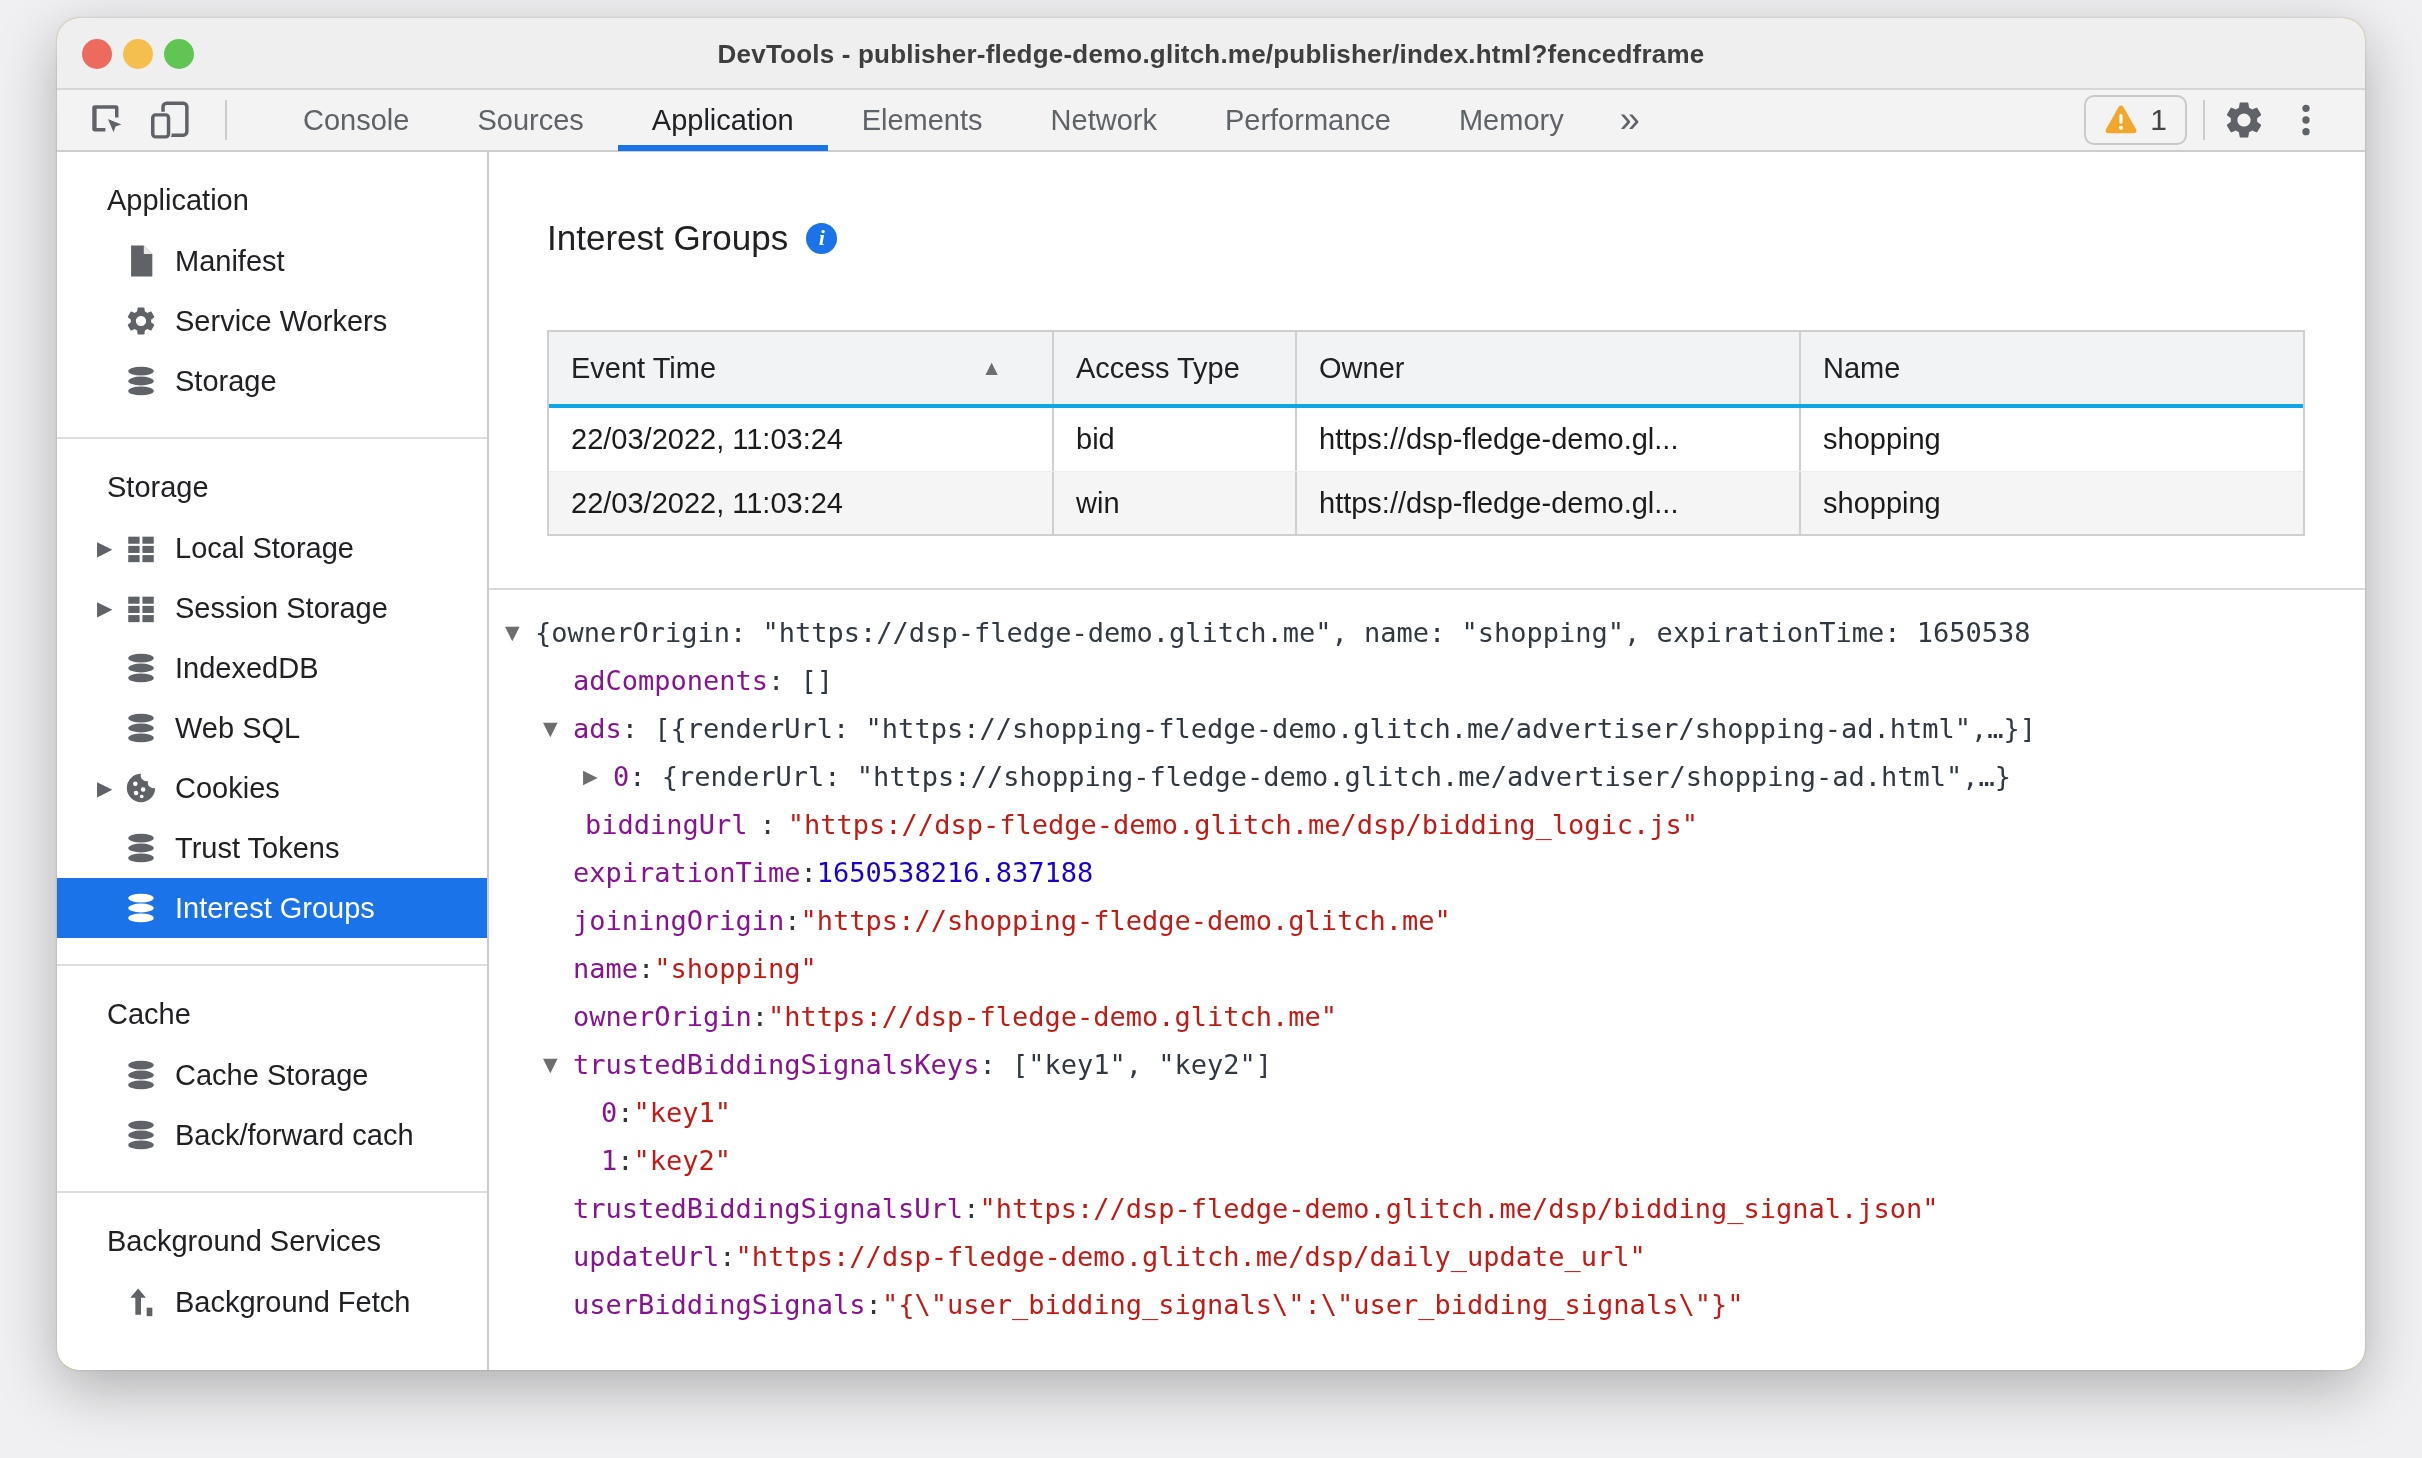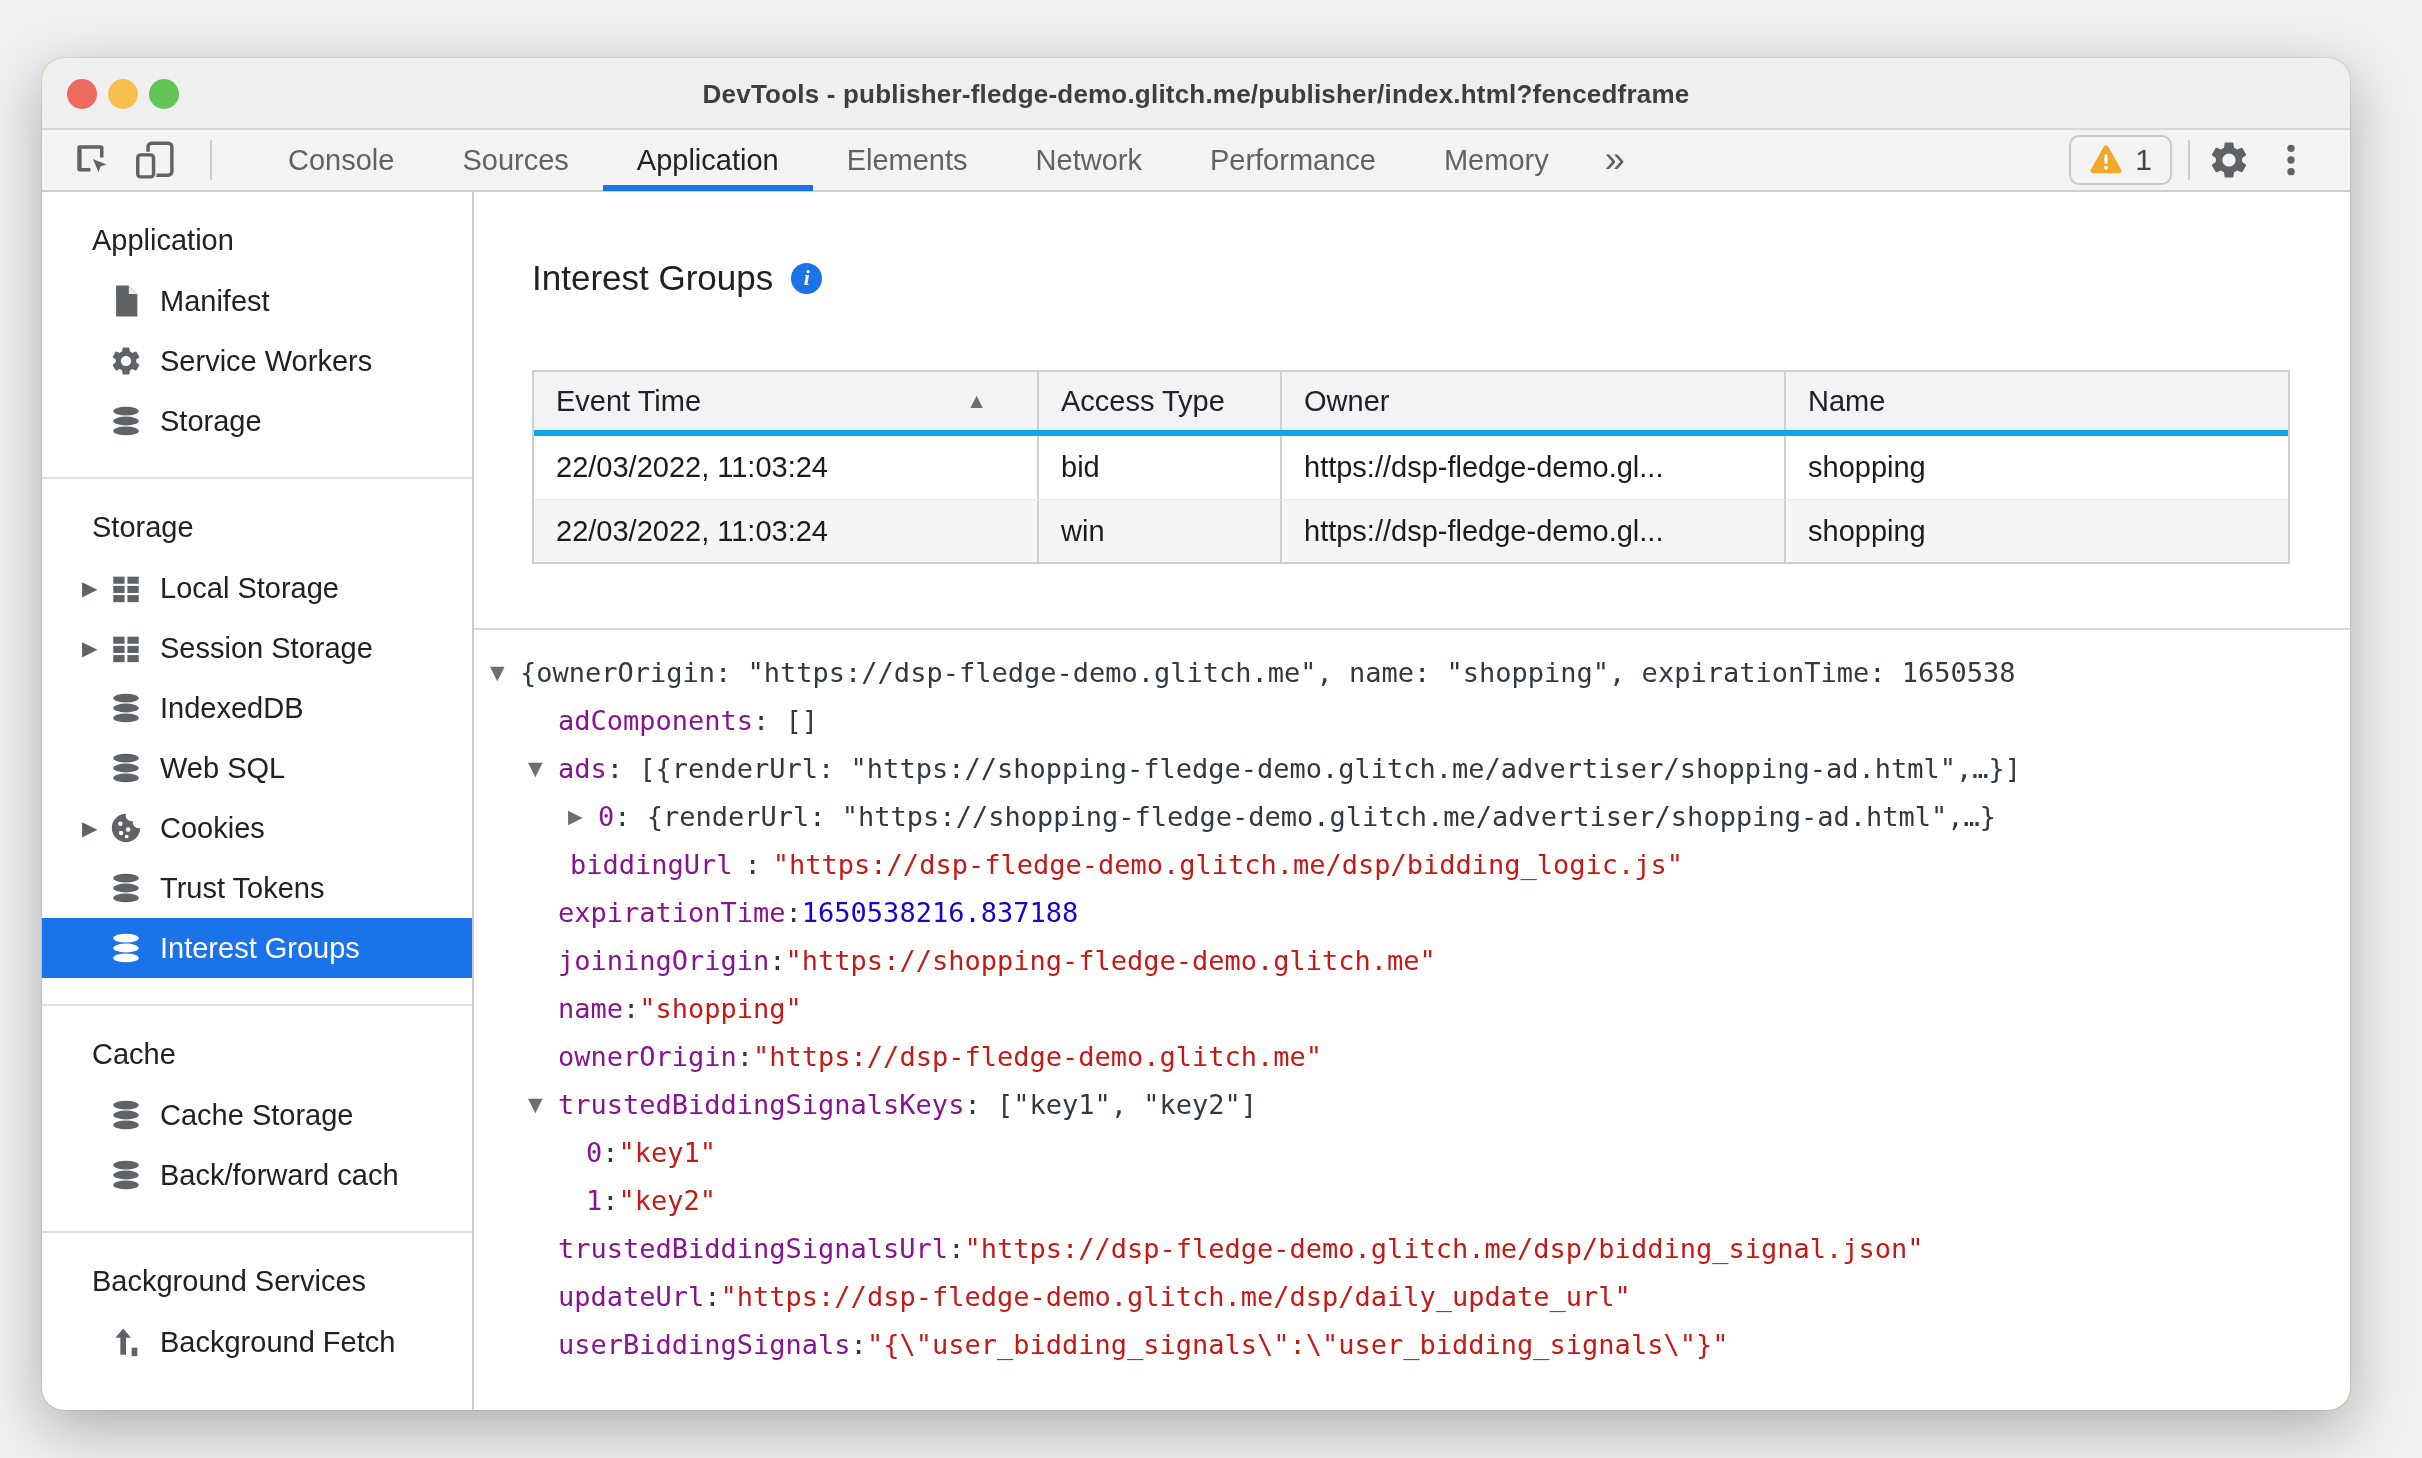--- a/index.html
+++ b/index.html
@@ -4,25 +4,25 @@
 <style>
   * { margin:0; padding:0; box-sizing:border-box; }
   html,body { width:2422px; height:1458px; }
   body {
     background:#f0f0f2;
     font-family:"Liberation Sans", sans-serif;
     overflow:hidden;
     position:relative;
   }
   .window {
-    position:absolute; left:42px; top:18px; width:2308px; height:1352px;
+    position:absolute; left:57px; top:18px; width:2308px; height:1352px;
     background:#eab308; border-radius:22px;
     box-shadow:0 18px 60px rgba(0,0,0,.28), 0 0 2px rgba(0,0,0,.25);
     overflow:hidden;
-    display:flex; flex-direction:column;margin-top:40px;
+    display:flex; flex-direction:column;
   }
   
   .titlebar {
     height:72px; background:#f0eff0; border-bottom:2px solid #d7d6d7;
     position:relative; flex:0 0 auto;
   }
   .traffic { position:absolute; top:21px; left:25px; display:flex; gap:11px; }
   .light { width:30px; height:30px; border-radius:50%; }
   .light.red { background:#ec6a5e; }
   .light.yellow { background:#f5bf4f; }
@@ -87,21 +87,21 @@
   .info-dot {
     width:31px; height:31px; border-radius:50%; background:#1a73e8; color:#fff;
     display:flex; align-items:center; justify-content:center;
     font-size:22px; font-weight:700; font-family:"Liberation Serif", serif; font-style:italic;
     cursor:pointer;
   }
   .ig-table {
     position:absolute; left:58px; top:178px; width:1758px;
     border:2px solid #cfcfcf; font-size:29px; color:#1b1b1b;
   }
-  .thead { display:flex; background:#f1f3f4; border-bottom:6px solid #0ea5e9; height:64px; }
+  .thead { display:flex; background:#f1f3f4; border-bottom:4px solid #0ea5e9; height:76px; }
   .th {
     display:flex; align-items:center; padding-left:22px; border-right:2px solid #cfcfcf;
     position:relative; cursor:pointer; overflow:hidden; white-space:nowrap; color:#202124;
   }
   .th:last-child, .td:last-child { border-right:none; }
   .trow { display:flex; height:63px; cursor:pointer; }
   .trow.stripe { background:#f5f5f5; }
   .trow + .trow { border-top:1px solid #ececec; }
   .td {
     display:flex; align-items:center; padding-left:22px; border-right:2px solid #cfcfcf;

